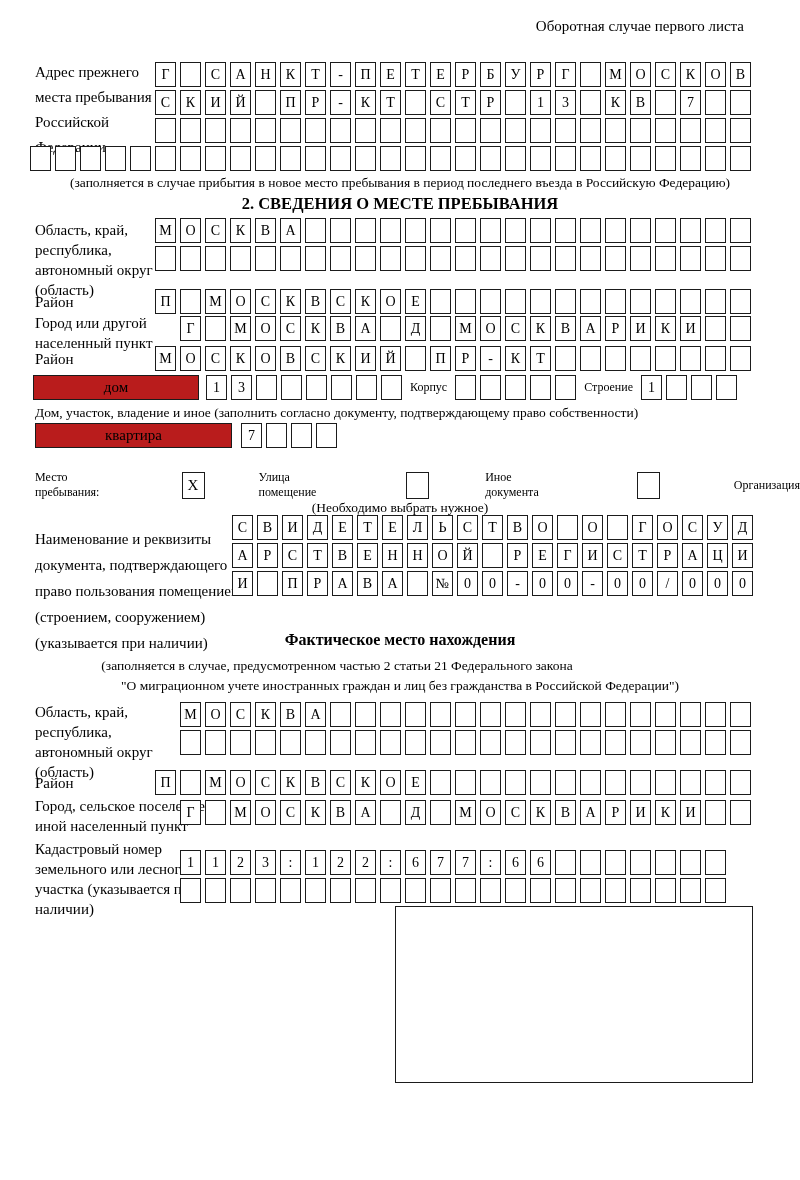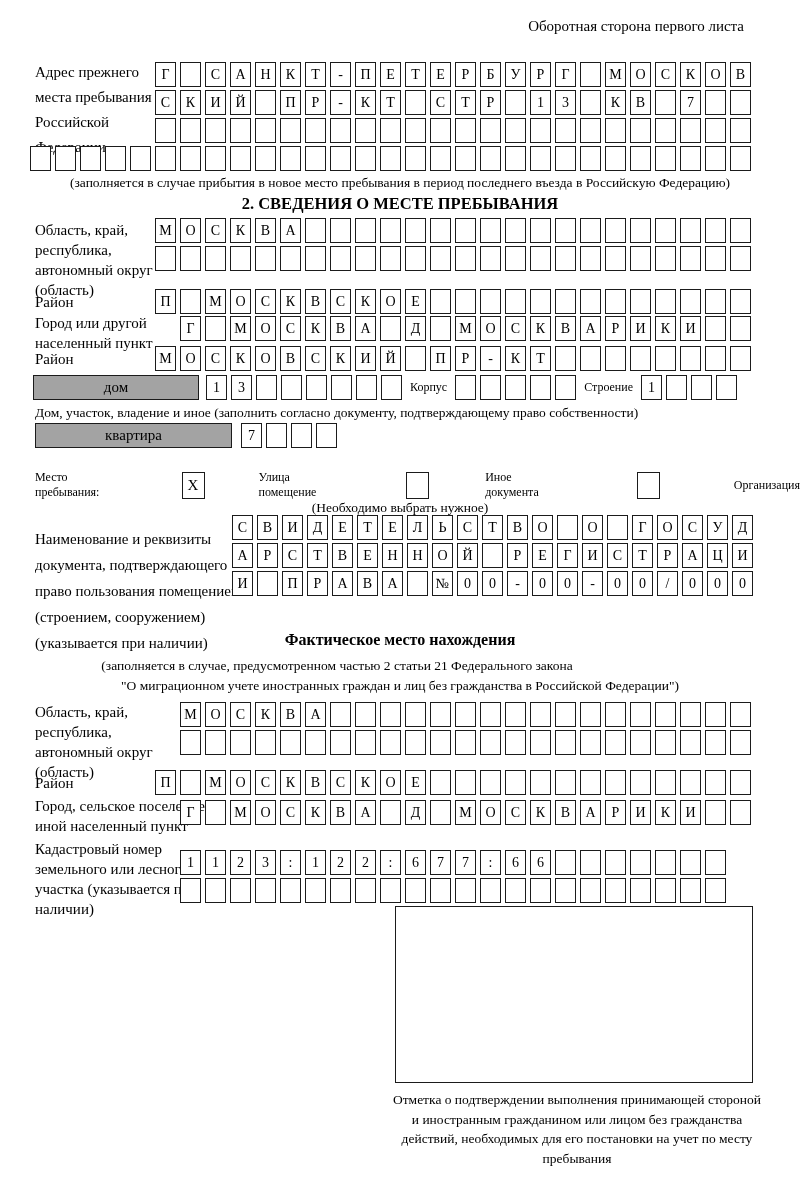--- a/index.html
+++ b/index.html
@@ -9,32 +9,32 @@
   .lbl { font-size:15px; line-height:20px; }
   .lbl-lg { font-size:15px; line-height:25px; }
   .cap { font-size:13.5px; line-height:18px; }
   .title { font-size:16.5px; font-weight:bold; }
   .center { text-align:center; }
   .boxrow { position:absolute; display:flex; }
   .cell { box-sizing:border-box; flex:none; width:21px; height:25px; border:1.6px solid #1b1b1b;
           margin-right:4px; display:flex; align-items:center; justify-content:center;
           font-size:14px; background:#fff; }
   .widebox { box-sizing:border-box; flex:none; height:25px; border:1.6px solid #1b1b1b;
-             display:flex; align-items:center; justify-content:center; font-size:15px; background:#a3a3a3; }
+             display:flex; align-items:center; justify-content:center; font-size:15px; background:#b91c1c; }
   .chk { box-sizing:border-box; flex:none; width:23px; height:27px; border:1.6px solid #1b1b1b;
          display:flex; align-items:center; justify-content:center; font-size:15px; background:#fff; }
   .inline-lbl { font-size:12px; display:flex; align-items:center; }
   .stampbox { box-sizing:border-box; border:1.8px solid #1b1b1b; background:#fff; }
 </style>
 </head>
 <body>
 
 <div class="page">
 
-  <div class="abs lbl" style="top:16px; right:56px;">Оборотная сторона первого листа</div>
+  <div class="abs lbl" style="top:16px; right:56px;">Оборотная случае первого листа</div>
 
   <div class="abs lbl-lg" style="left:35px; top:60px; width:142px;">Адрес прежнего места пребывания в Российской Федерации</div>
   <div class="boxrow" style="left:155px; top:62px;">
       <span class="cell">Г</span>
       <span class="cell"></span>
       <span class="cell">С</span>
       <span class="cell">А</span>
       <span class="cell">Н</span>
       <span class="cell">К</span>
       <span class="cell">Т</span>
@@ -557,15 +557,14 @@
       <span class="cell"></span>
       <span class="cell"></span>
       <span class="cell"></span>
       <span class="cell"></span>
       <span class="cell"></span>
       <span class="cell"></span>
       <span class="cell"></span>
     </div>
 
   <div class="abs stampbox" style="left:395px; top:906px; width:358px; height:177px;"></div>
-  <div class="abs cap center" style="left:388px; top:1090px; width:378px; line-height:19.5px;">Отметка о подтверждении выполнения принимающей стороной и иностранным гражданином или лицом без гражданства действий, необходимых для его постановки на учет по месту пребывания</div>
 
 </div>
 
 </body></html>

